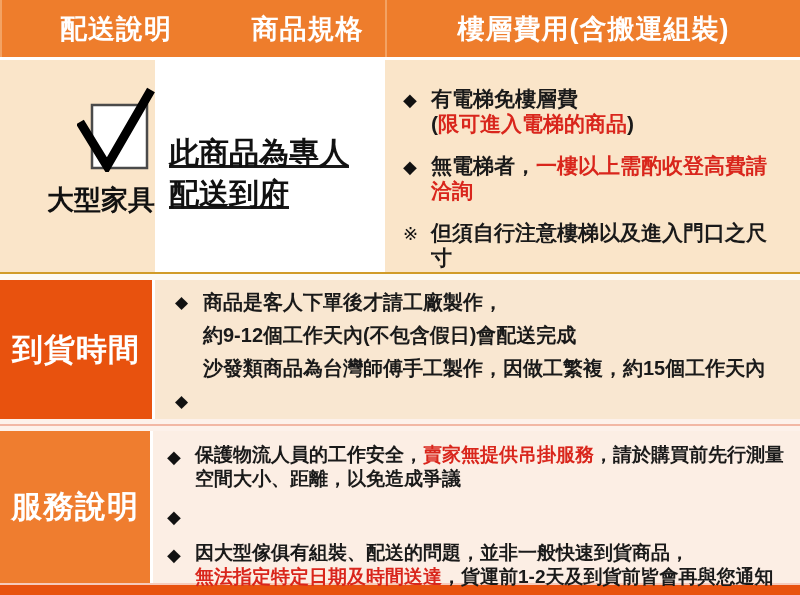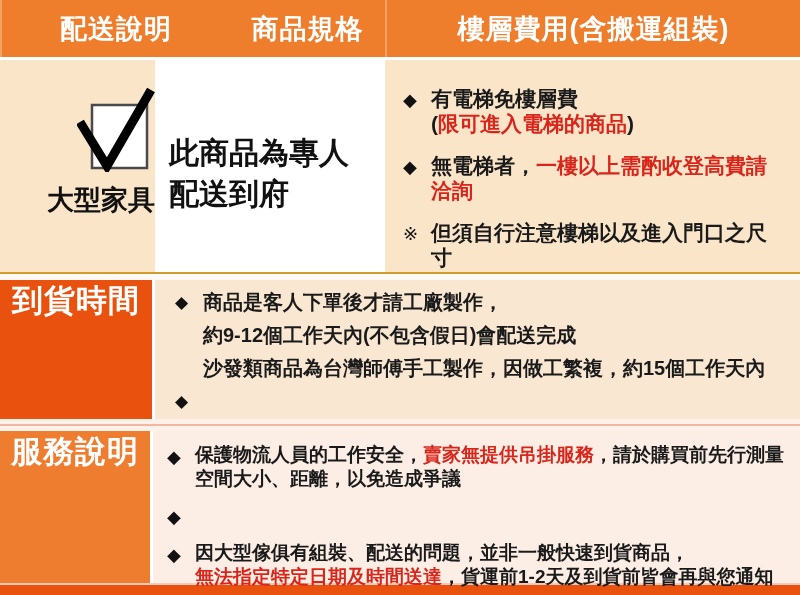--- a/index.html
+++ b/index.html
@@ -25,35 +25,35 @@
   .div34 .inner { position:absolute; top:5px; left:0; right:0; height:2px; background:#f2b7a4; }
   .line-pink  { height:2px; background:#f6cabb; }
   .band-bottom{ height:10px; background:#e8520e; }
   
   .row2 { display:flex; height:212px; }
   .cell-spec {
     width:155px; background:#fae5c9;
     display:flex; flex-direction:column; align-items:flex-end; padding-top:24px;
   }
   .spec-label { font-size:27px; font-weight:bold; margin-top:10px; color:#111; }
-  .cell-mid { width:230px; background:#ffffff; padding:72px 10px 0 14px; }
+  .cell-mid { width:230px; background:#ffffff; padding:72px 10px 0 14px;text-decoration:underline; }
   .mid-text { font-size:30px; font-weight:bold; line-height:41px; color:#111; }
   .cell-fee { width:415px; background:#fae5c9; padding:26px 0 0 18px; }
   
   .item { display:flex; align-items:flex-start; }
   .marker { flex:0 0 28px; font-size:18px; padding-top:3px; color:#111; }
   .itext { font-weight:600; }
   .fee-list .item { margin-bottom:17px; }
   .fee-list .itext { font-size:21px; line-height:25px; width:365px; }
   .red { color:#d9261c; }
   
   .row3 { display:flex; height:139px; }
   .row4 { display:flex; height:152px; }
   .side {
-    width:152px; display:flex; align-items:flex-start; justify-content:center;
+    width:152px; display:flex; align-items:center; justify-content:center;
     color:#fff; font-size:31px; font-weight:bold; letter-spacing:1px;
   }
   .side-deep  { background:#e8520e; }
   .side-light { background:#ef7d2f; }
   .vgap { width:3px; background:#ffffff; }
   .content { flex:1; }
   .c3 { background:#f9e7d1; padding:6px 0 0 20px; }
   .c3 .itext  { font-size:20px; line-height:33px; }
   .c3 .marker { line-height:33px; padding-top:0; font-size:17px; }
   .c4 { background:#fceee4; padding:12px 0 0 14px; }

